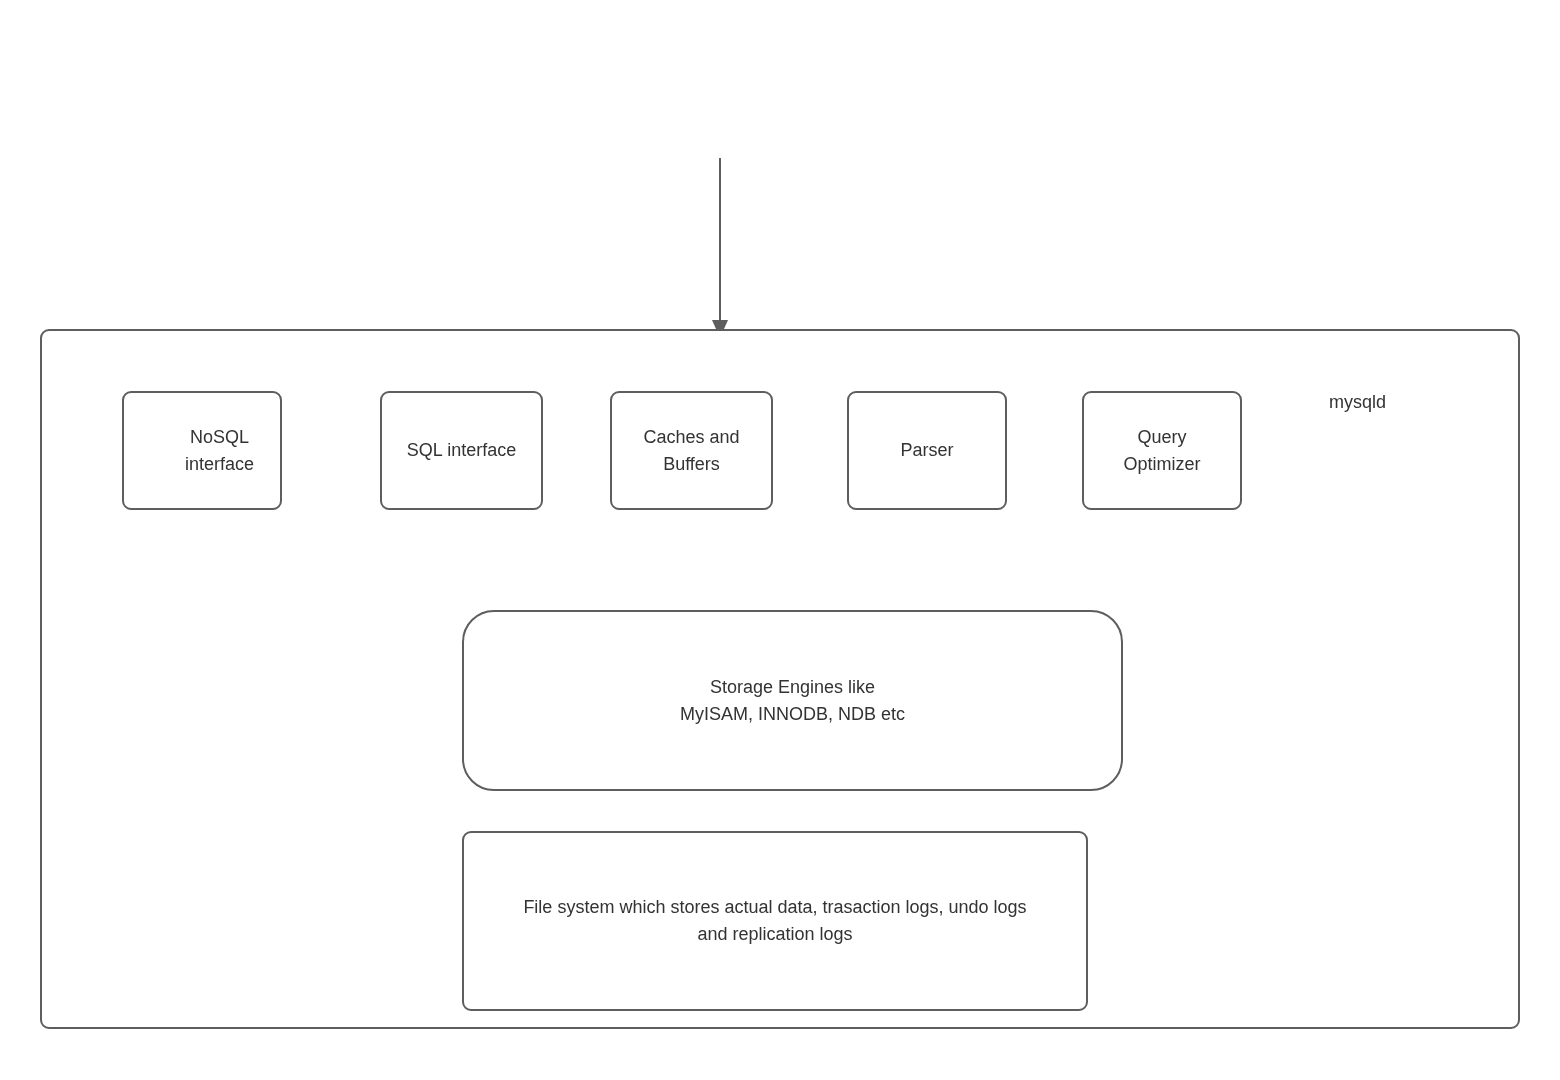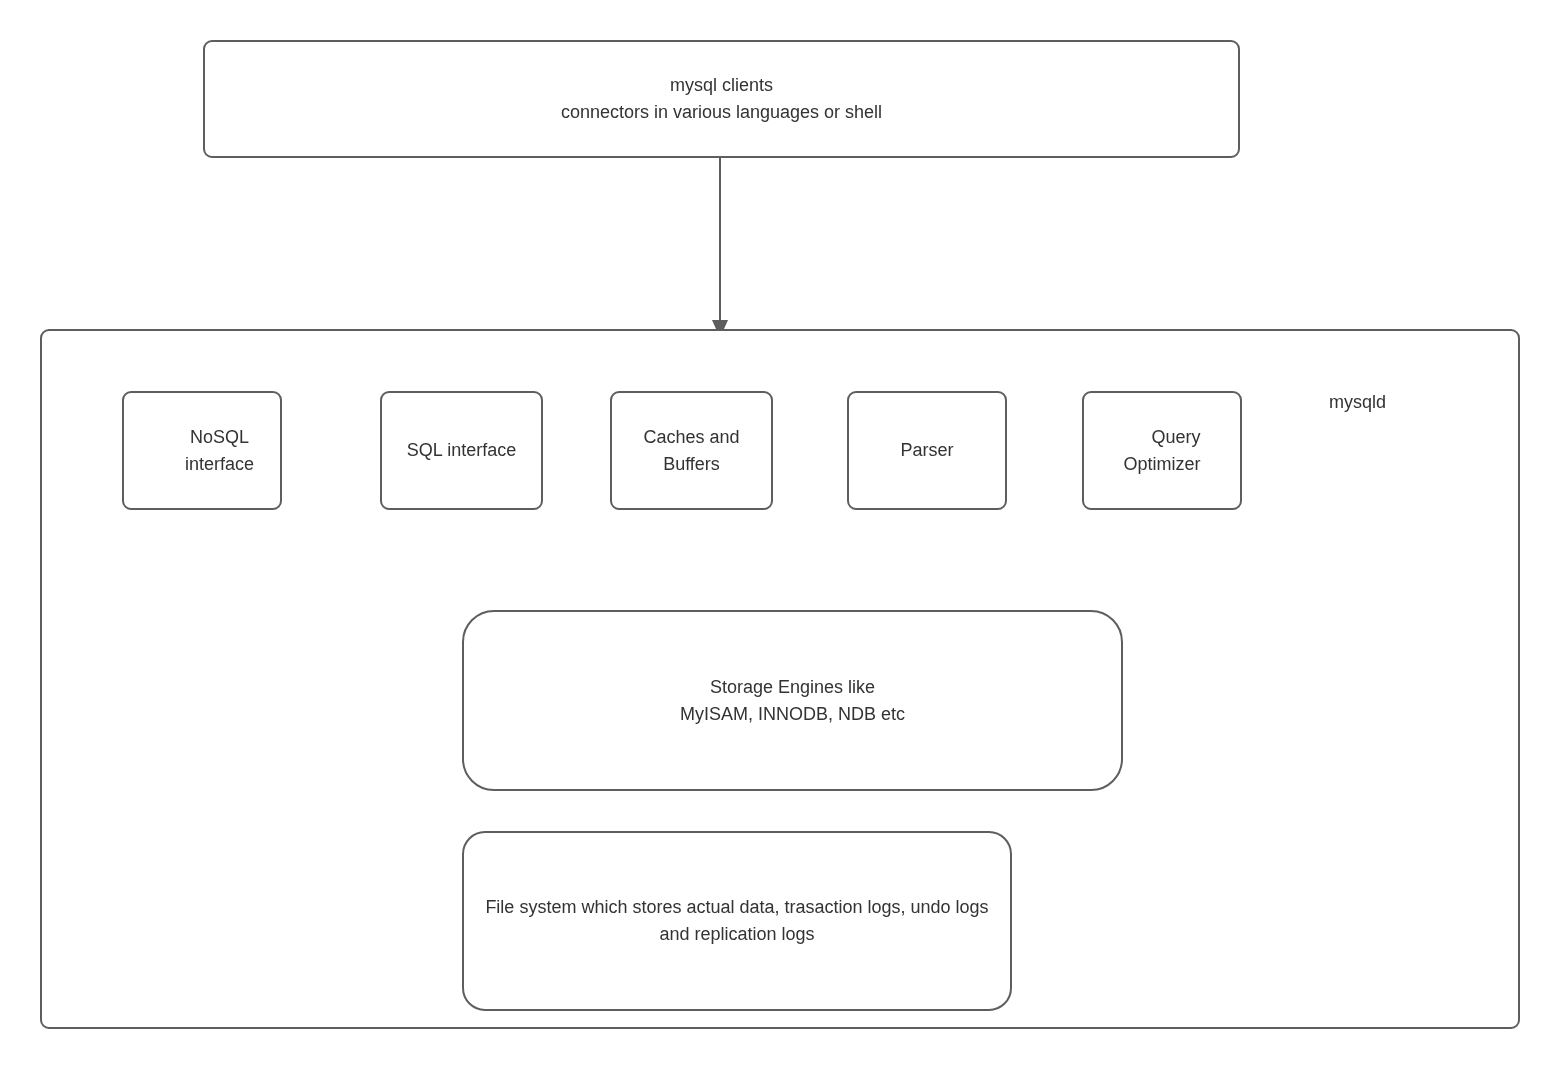--- a/index.html
+++ b/index.html
@@ -51,34 +51,30 @@
   .mysqld-label {
     position: absolute;
     left: 1287px; top: 58px;
     white-space: nowrap;
   }
 
   .nosql     { left: 80px;   top: 60px;  width: 160px; height: 119px; padding-left: 35px; }
   .sql       { left: 338px;  top: 60px;  width: 163px; height: 119px; }
   .caches    { left: 568px;  top: 60px;  width: 163px; height: 119px; }
   .parser    { left: 805px;  top: 60px;  width: 160px; height: 119px; }
-  .optimizer { left: 1040px; top: 60px;  width: 160px; height: 119px; text-align: right; }
+  .optimizer { left: 1040px; top: 60px;  width: 160px; height: 119px; }
 
   .storage    { left: 420px; top: 279px; width: 661px; height: 181px; border-radius: 32px; }
-  .filesystem { left: 420px; top: 500px; width: 550px; height: 180px; border-radius: 23px; }
+  .filesystem { left: 420px; top: 500px; width: 626px; height: 180px; }
 </style>
 </head>
 <body>
 
 <div class="canvas">
 
-  <div class="node clients">
-    <span>mysql clients
-connectors in various languages or shell</span>
-  </div>
 
   <div class="arrow-line"></div>
   <div class="arrow-head"></div>
 
   <div class="node mysqld-container">
 
     <span class="mysqld-label">mysqld</span>
 
     <div class="node nosql">
       <span>NoSQL

